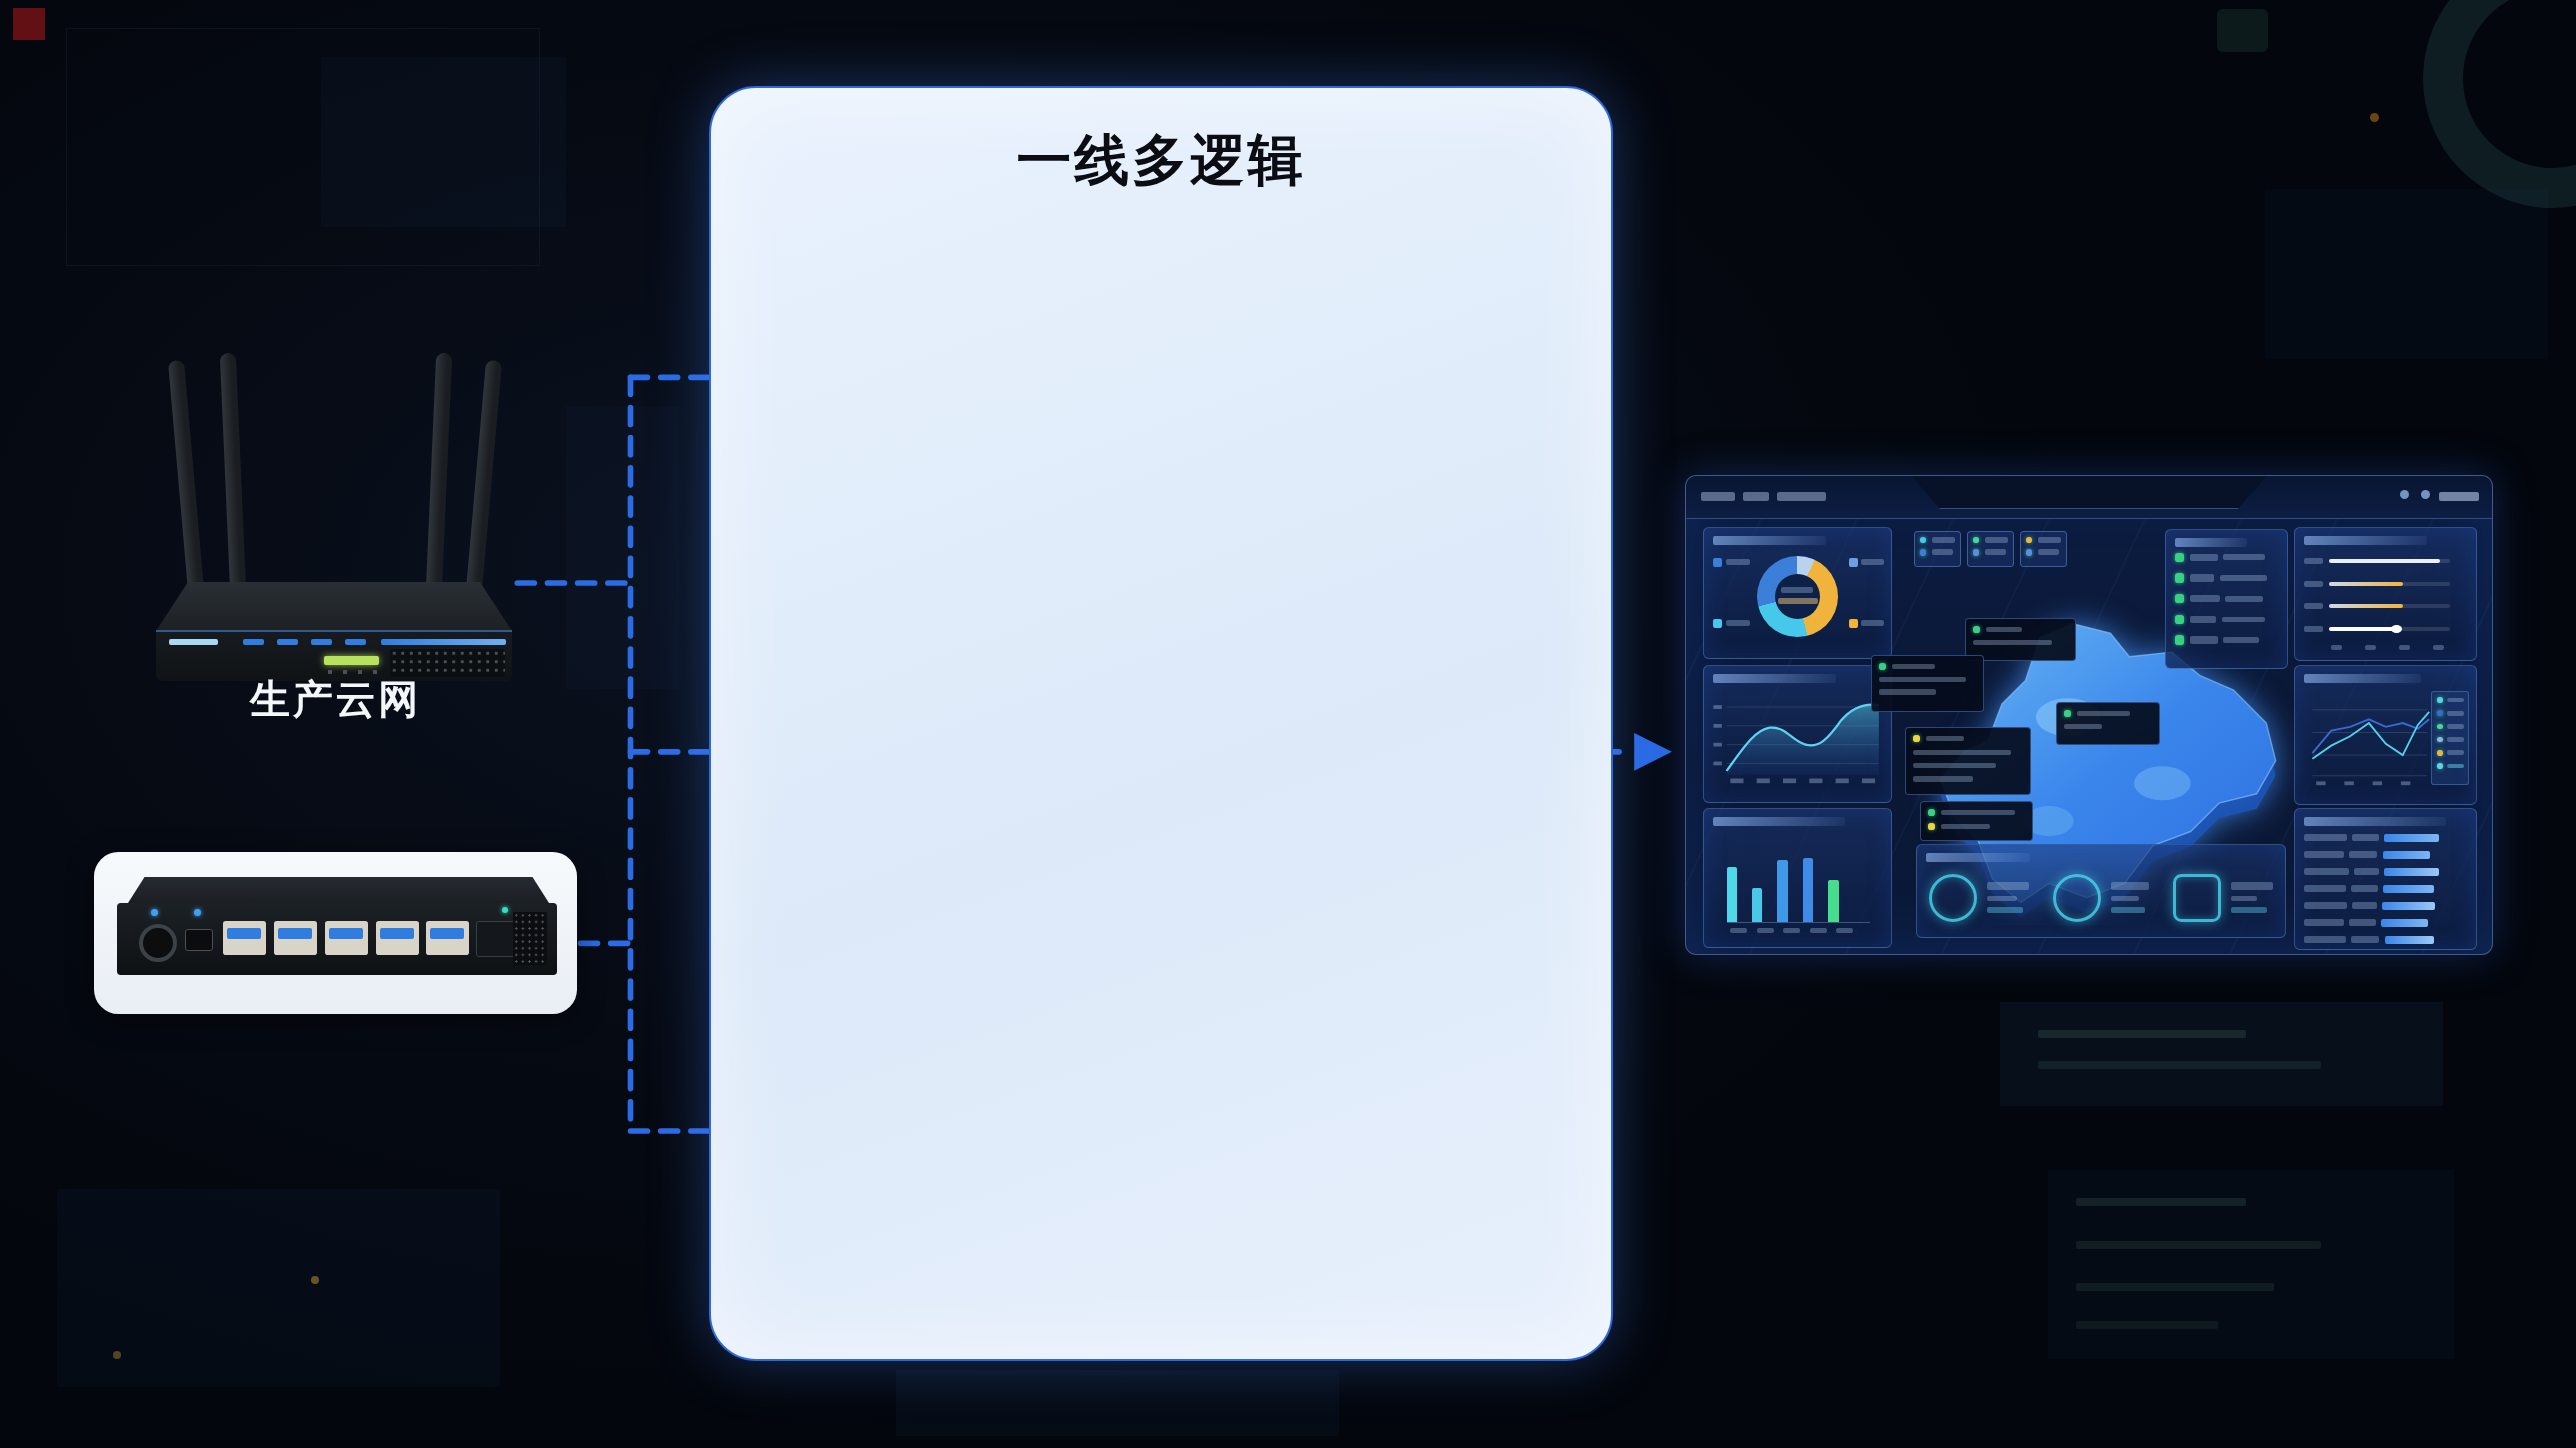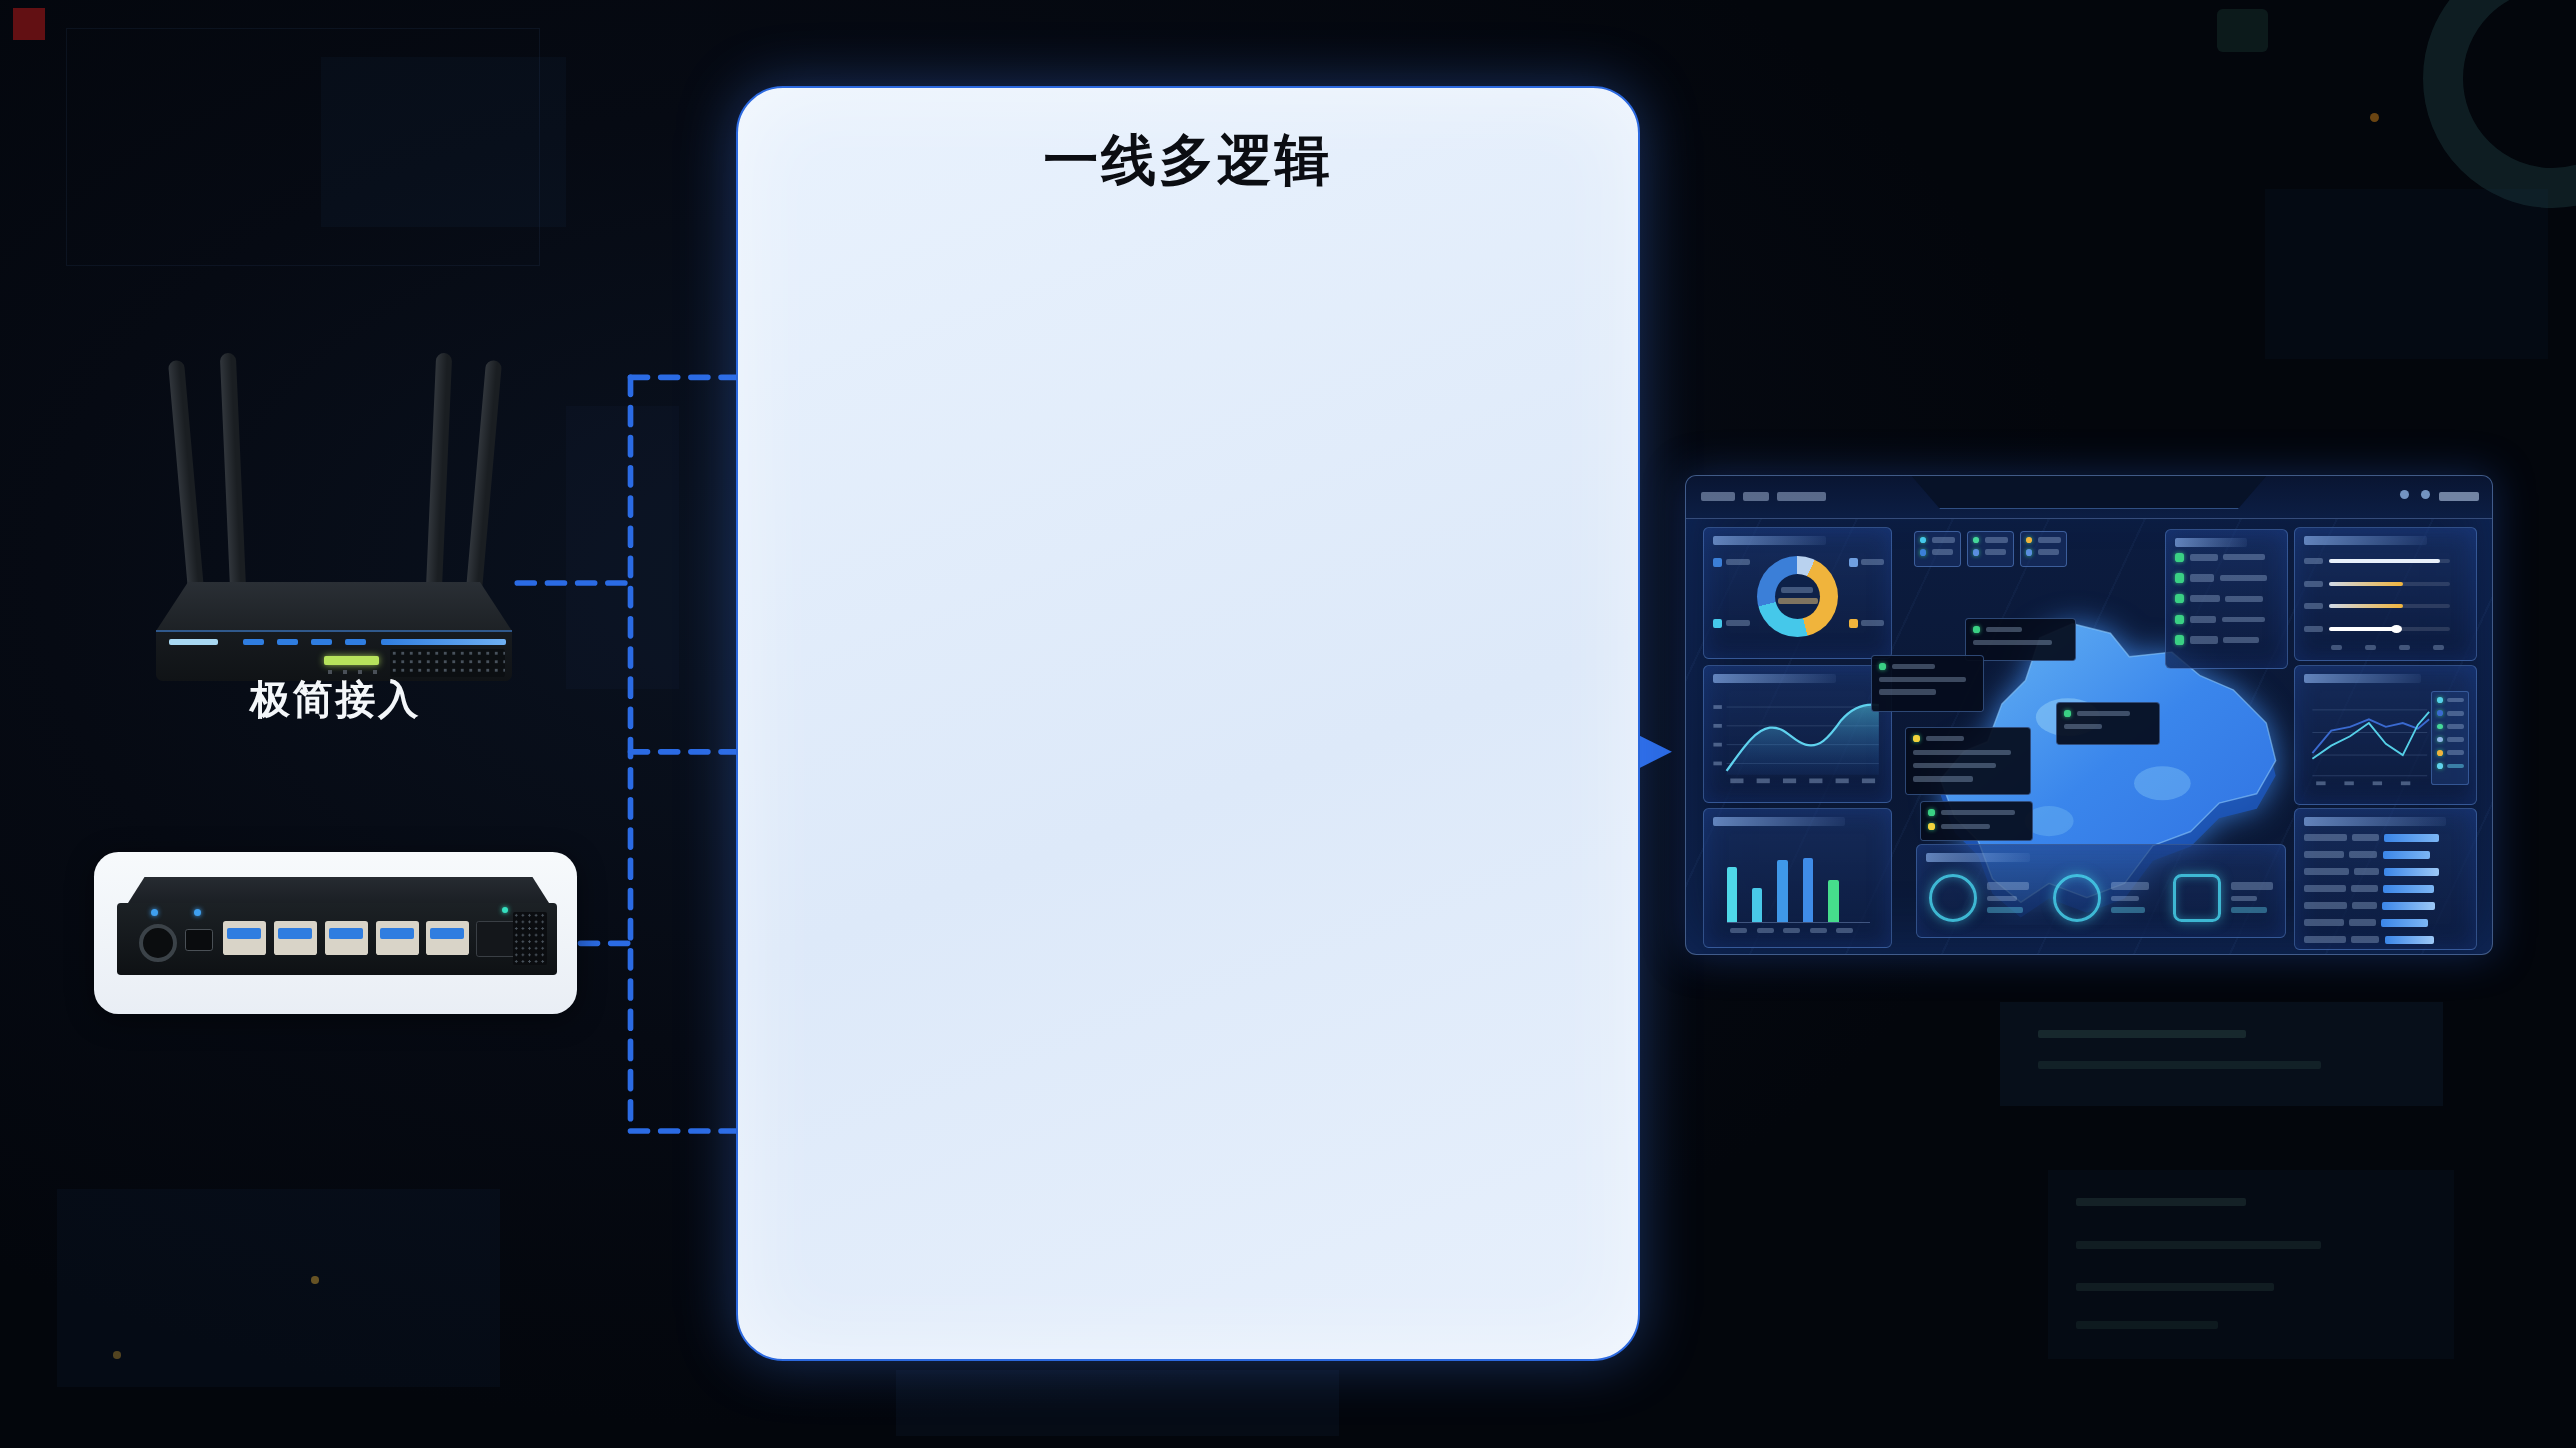--- a/index.html
+++ b/index.html
@@ -9,21 +9,21 @@
     --edge-color:#3f7fdf; --dash-bg:#0b1a3a; --donut-yellow:#f0b43c;
     --donut-cyan:#45c8ea; --donut-blue:#3b7fd8; --chart-cyan:#55d2ea;
     --green-status:#3ad084; --led-green:#b7e35c; --port-blue:#2f7de0;
   }
   html,body{margin:0;padding:0;background:#04070d;}
   body{font-family:"Liberation Sans","DejaVu Sans",sans-serif;}
   .stage{position:relative;width:2576px;height:1448px;overflow:hidden;
     background:radial-gradient(1321px 849px at 30% 40%,#0a1220 0%,#060a13 55%,#03060c 100%);}
   .g{position:absolute;}
   
-  .panel{position:absolute;left:736px;top:86px;width:900px;height:1271px;border-radius:47px;
+  .panel{position:absolute;left:709px;top:86px;width:900px;height:1271px;border-radius:47px;
     background:linear-gradient(160deg,#e9f2fd 0%,#dde9f9 55%,#e7f0fc 100%);
     border:2.8px solid var(--panel-border);
     box-shadow:0 0 57px rgba(70,130,250,.35), inset 0 0 85px rgba(255,255,255,.55);}
   .panel-title{position:absolute;left:0;right:0;top:36px;text-align:center;
     font-size:55px;font-weight:700;letter-spacing:2.8px;color:var(--title-color);}
   .net-box{position:absolute;left:87px;width:727px;border-radius:34px;
     background:linear-gradient(180deg,#fafcff 0%,#eef5fd 100%);
     border:2.8px solid var(--box-border);box-shadow:0 2.8px 13.2px rgba(60,110,220,.14);
     display:flex;flex-direction:column;align-items:center;}
   .net-box svg{margin-top:22.6px;}
@@ -188,21 +188,21 @@
       <span class="rled" style="left:87px;width:21px;"></span>
       <span class="rled" style="left:121px;width:21px;"></span>
       <span class="rled" style="left:155px;width:21px;"></span>
       <span class="rled" style="left:189px;width:21px;"></span>
       <span class="rled" style="left:225px;width:125px;background:linear-gradient(90deg,#2f7de0,#6fb0f2);"></span>
       <span class="gled"></span>
       <span class="gdots"></span>
       <span class="vent" style="left:234px;top:19px;height:28px;"></span>
     </div>
   </div>
-  <div class="device-label" style="left:142px;width:387px;top:672px;">极简接入</div>
+  <div class="device-label" style="left:142px;width:387px;top:672px;">生产云网</div>
 
   <div class="gw-card">
     <div class="gw-top"></div>
     <div class="gw-front">
       <span class="blue-led" style="left:34px;"></span>
       <span class="blue-led" style="left:77px;"></span>
       <div class="gw-circle"></div>
       <div class="gw-miniport"></div>
       <div class="port" style="left:106px;">
           <i></i>

